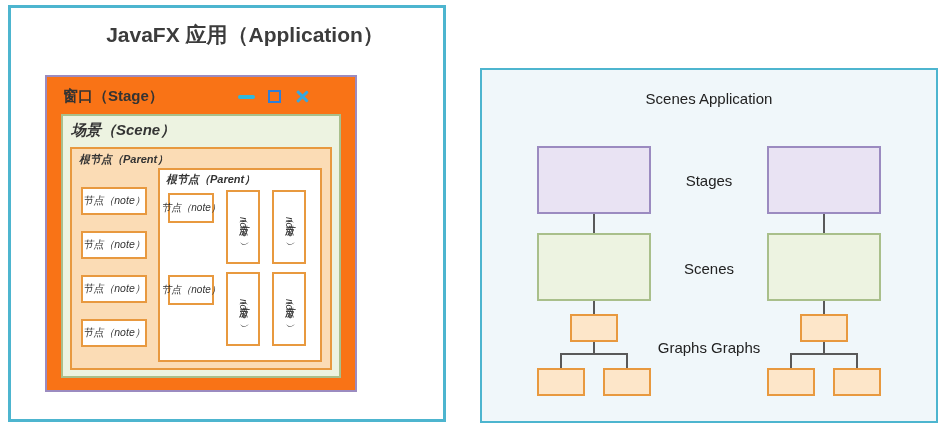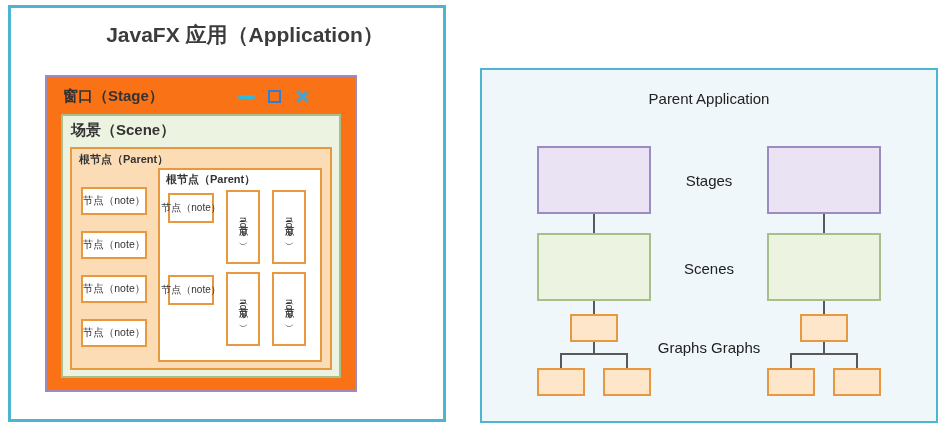--- a/index.html
+++ b/index.html
@@ -41,21 +41,21 @@
   .ctrl-min{width:17px;height:4px;background:#30b8dd;border-radius:2px;}
   .ctrl-max{width:13px;height:13px;border:2.5px solid #2e7ed9;}
   .ctrl-close{position:relative;width:15px;height:15px;}
   .ctrl-close::before,.ctrl-close::after{
     content:"";position:absolute;left:6.5px;top:0;width:2.6px;height:15px;background:#36a7e0;border-radius:1px;
   }
   .ctrl-close::before{transform:rotate(45deg);}
   .ctrl-close::after{transform:rotate(-45deg);}
   .scene{
     position:absolute;left:14px;top:37px;width:280px;height:264px;
-    background:var(--green-fill);border:2px solid var(--green);
+    background:var(--green-fill);border:2px solid var(--green);font-style:italic;
   }
   .scene-label{font-size:15px;font-weight:bold;color:#333;padding:5px 0 0 8px;}
   .parent-outer{
     position:absolute;left:7px;top:31px;width:262px;height:223px;
     background:var(--orange-fill);border:2px solid var(--orange);
   }
   .parent-label{font-size:11px;font-weight:bold;color:#333;padding:3px 0 0 7px;}
   .left-nodes{
     position:absolute;left:9px;top:38px;width:66px;
     display:flex;flex-direction:column;gap:16px;
@@ -151,21 +151,21 @@
               <div class="node-v">节点（note）</div>
             </div>
           </div>
 
         </div>
       </div>
     </div>
   </div>
 
   <div class="overview-panel">
-    <div class="overview-title">Parent Application</div>
+    <div class="overview-title">Scenes Application</div>
 
     <div class="rp-label lbl-stages">Stages</div>
     <div class="rp-label lbl-scenes">Scenes</div>
     <div class="rp-label lbl-graphs">Graphs Graphs</div>
 
     <div class="tree tree-left">
       <div class="t-box t-stage"></div>
       <div class="t-line t-line-1"></div>
       <div class="t-box t-scene"></div>
       <div class="t-line t-line-2"></div>

